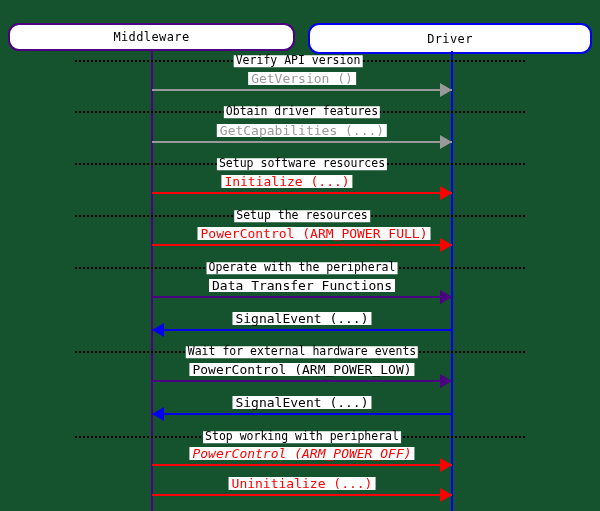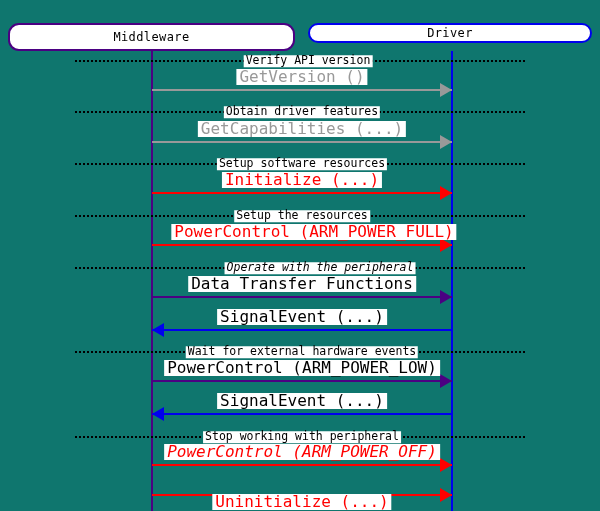--- a/index.html
+++ b/index.html
@@ -4,21 +4,21 @@
 <style>
   html, body {
     margin: 0;
     padding: 0;
     background: #ffffff;
   }
   #diagram {
     position: relative;
     width: 600px;
     height: 511px;
-    background: #0f766e;
+    background: #14532d;
     font-family: "DejaVu Sans Mono", "Liberation Mono", monospace;
     overflow: hidden;
   }
   
   .actor-box {
     position: absolute;
     box-sizing: border-box;
     border-width: 2px;
     border-style: solid;
     border-radius: 11px;
@@ -71,85 +71,85 @@
   .msg-head.right {
     border-left-width: 12px;
     border-left-style: solid;
   }
   .msg-head.left {
     border-right-width: 12px;
     border-right-style: solid;
   }
   .msg-label {
     position: absolute;
-    font-size: 16px;
+    font-size: 13px;
     white-space: nowrap;
     transform: translate(-50%, -100%);
     line-height: 1;
     background: #ffffff;
     padding: 0 3px;
   }
 </style>
 </head>
 <body>
 
 <div id="diagram">
   <div id="actors-layer">
       <div class="actor-box" style="left: 8px; top: 23px; width: 287px; height: 28px; border-color: rgb(75, 0, 130);">
         <span class="actor-label">Middleware</span>
       </div>
-      <div class="actor-box" style="left: 308px; top: 23px; width: 284px; height: 20px; border-color: rgb(0, 0, 238);">
+      <div class="actor-box" style="left: 308px; top: 23px; width: 284px; height: 31px; border-color: rgb(0, 0, 238);">
         <span class="actor-label">Driver</span>
       </div>
     </div>
   <div id="lifelines-layer">
       <div class="lifeline" style="left: 151px; top: 51px; height: 460px; background: rgb(75, 0, 130);"></div>
       <div class="lifeline" style="left: 451px; top: 51px; height: 460px; background: rgb(0, 0, 238);"></div>
     </div>
   <div id="separators-layer">
       <div class="separator" style="left: 75px; top: 60px; width: 450px;"></div>
-      <div class="separator-label" style="left: 308px; top: 61px;">Verify API version</div>
+      <div class="separator-label" style="left: 298px; top: 61px;">Verify API version</div>
       <div class="separator" style="left: 75px; top: 111px; width: 450px;"></div>
       <div class="separator-label" style="left: 302px; top: 112px;">Obtain driver features</div>
       <div class="separator" style="left: 75px; top: 163px; width: 450px;"></div>
       <div class="separator-label" style="left: 302px; top: 164px;">Setup software resources</div>
       <div class="separator" style="left: 75px; top: 215px; width: 450px;"></div>
       <div class="separator-label" style="left: 302px; top: 216px;">Setup the resources</div>
       <div class="separator" style="left: 75px; top: 267px; width: 450px;"></div>
-      <div class="separator-label" style="left: 320px; top: 268px; font-style: italic;">Operate with the peripheral</div>
+      <div class="separator-label" style="left: 302px; top: 268px;">Operate with the peripheral</div>
       <div class="separator" style="left: 75px; top: 351px; width: 450px;"></div>
       <div class="separator-label" style="left: 302px; top: 352px;">Wait for external hardware events</div>
       <div class="separator" style="left: 75px; top: 436px; width: 450px;"></div>
       <div class="separator-label" style="left: 302px; top: 437px; text-align: right;">Stop working with peripheral</div>
     </div>
   <div id="messages-layer">
       <div class="msg-line" style="left: 152px; top: 89px; width: 300px; border-top-color: rgb(153, 153, 153);"></div>
       <div class="msg-head right" style="top: 83px; left: 440px; border-left-color: rgb(153, 153, 153);"></div>
       <div class="msg-label" style="left: 302px; top: 85px; color: rgb(153, 153, 153);">GetVersion ()</div>
       <div class="msg-line" style="left: 152px; top: 141px; width: 300px; border-top-color: rgb(153, 153, 153);"></div>
       <div class="msg-head right" style="top: 135px; left: 440px; border-left-color: rgb(153, 153, 153);"></div>
       <div class="msg-label" style="left: 302px; top: 137px; color: rgb(153, 153, 153);">GetCapabilities (...)</div>
       <div class="msg-line" style="left: 152px; top: 192px; width: 300px; border-top-color: rgb(255, 0, 0);"></div>
       <div class="msg-head right" style="top: 186px; left: 440px; border-left-color: rgb(255, 0, 0);"></div>
-      <div class="msg-label" style="left: 302px; top: 188px; color: rgb(255, 0, 0);">Initialize (...)</div>
+      <div class="msg-label" style="left: 287px; top: 188px; color: rgb(255, 0, 0);">Initialize (...)</div>
       <div class="msg-line" style="left: 152px; top: 244px; width: 300px; border-top-color: rgb(255, 0, 0);"></div>
       <div class="msg-head right" style="top: 238px; left: 440px; border-left-color: rgb(255, 0, 0);"></div>
       <div class="msg-label" style="left: 314px; top: 240px; color: rgb(255, 0, 0);">PowerControl (ARM_POWER_FULL)</div>
       <div class="msg-line" style="left: 152px; top: 296px; width: 300px; border-top-color: rgb(75, 0, 130);"></div>
       <div class="msg-head right" style="top: 290px; left: 440px; border-left-color: rgb(75, 0, 130);"></div>
       <div class="msg-label" style="left: 302px; top: 292px; color: rgb(0, 0, 0);">Data Transfer Functions</div>
       <div class="msg-line" style="left: 152px; top: 329px; width: 300px; border-top-color: rgb(0, 0, 238);"></div>
       <div class="msg-head left" style="top: 323px; left: 152px; border-right-color: rgb(0, 0, 238);"></div>
       <div class="msg-label" style="left: 302px; top: 325px; color: rgb(0, 0, 0);">SignalEvent (...)</div>
       <div class="msg-line" style="left: 152px; top: 380px; width: 300px; border-top-color: rgb(75, 0, 130);"></div>
       <div class="msg-head right" style="top: 374px; left: 440px; border-left-color: rgb(75, 0, 130);"></div>
       <div class="msg-label" style="left: 302px; top: 376px; color: rgb(0, 0, 0);">PowerControl (ARM_POWER_LOW)</div>
       <div class="msg-line" style="left: 152px; top: 413px; width: 300px; border-top-color: rgb(0, 0, 238);"></div>
       <div class="msg-head left" style="top: 407px; left: 152px; border-right-color: rgb(0, 0, 238);"></div>
       <div class="msg-label" style="left: 302px; top: 409px; color: rgb(0, 0, 0);">SignalEvent (...)</div>
       <div class="msg-line" style="left: 152px; top: 464px; width: 300px; border-top-color: rgb(255, 0, 0);"></div>
       <div class="msg-head right" style="top: 458px; left: 440px; border-left-color: rgb(255, 0, 0);"></div>
       <div class="msg-label" style="left: 302px; top: 460px; color: rgb(255, 0, 0); font-style: italic;">PowerControl (ARM_POWER_OFF)</div>
       <div class="msg-line" style="left: 152px; top: 494px; width: 300px; border-top-color: rgb(255, 0, 0);"></div>
       <div class="msg-head right" style="top: 488px; left: 440px; border-left-color: rgb(255, 0, 0);"></div>
-      <div class="msg-label" style="left: 302px; top: 510px; color: rgb(255, 0, 0);">Uninitialize (...)</div>
+      <div class="msg-label" style="left: 302px; top: 490px; color: rgb(255, 0, 0);">Uninitialize (...)</div>
     </div>
 </div>
 
 </body></html>

